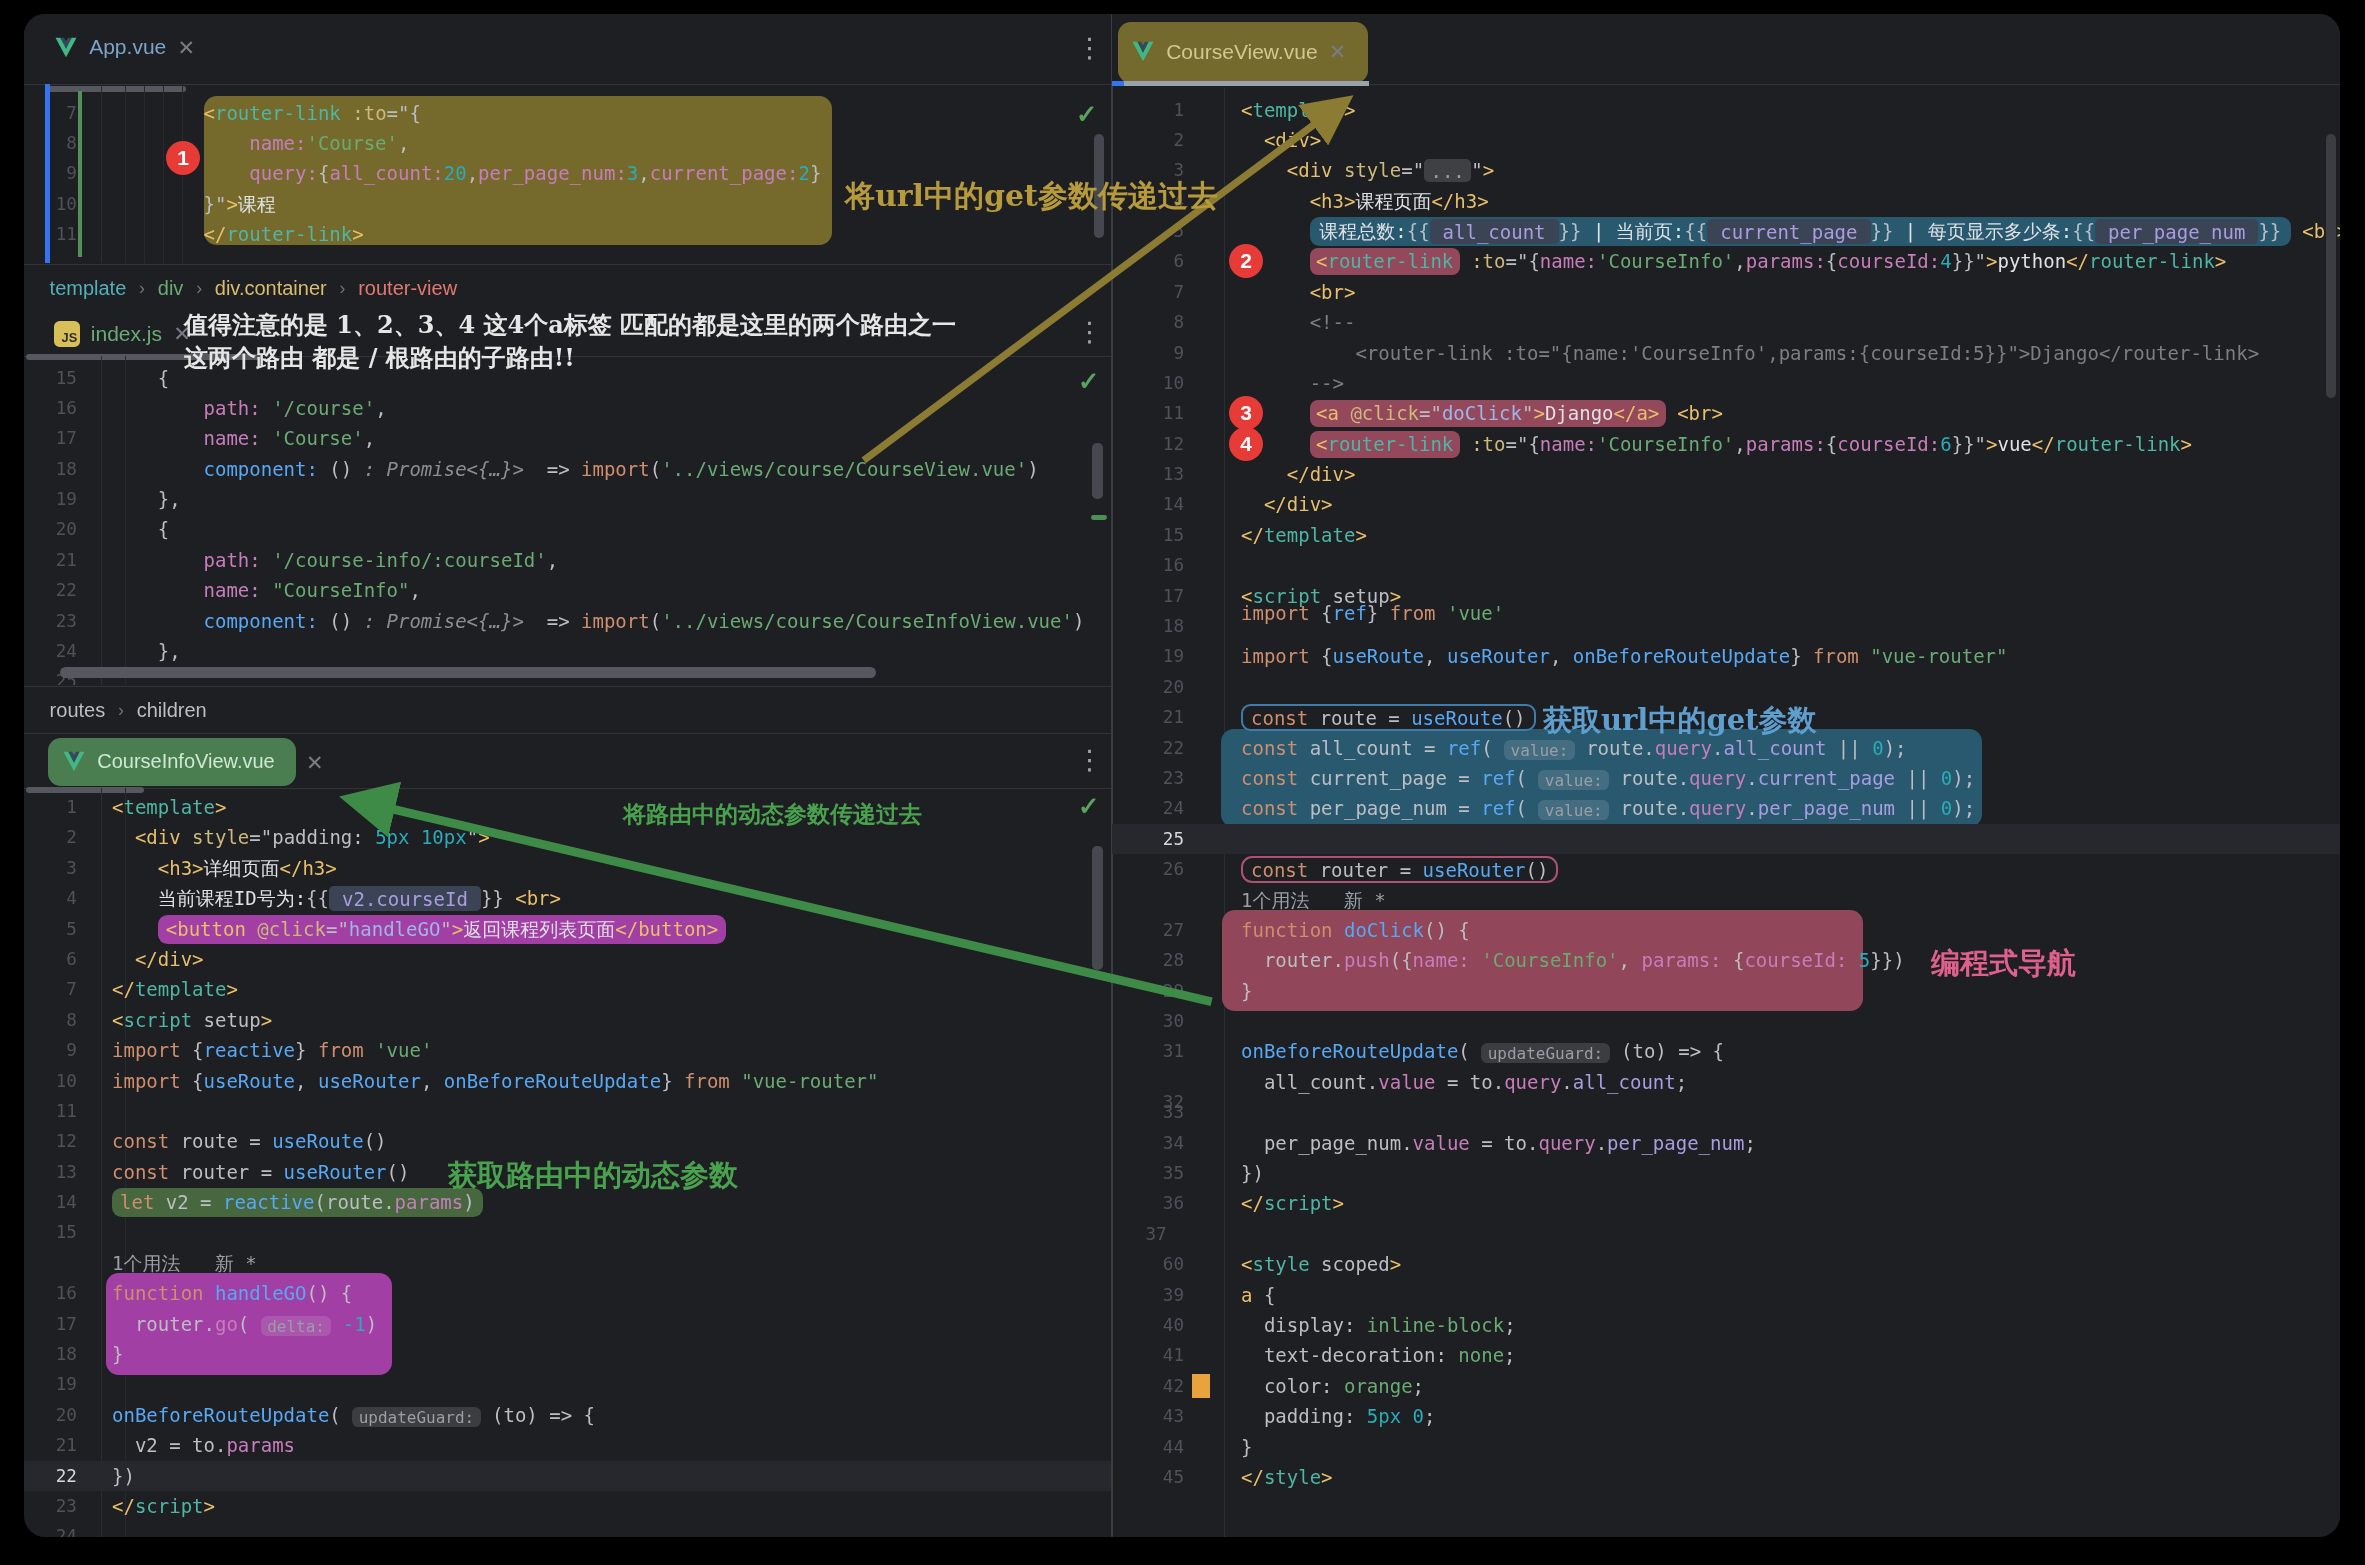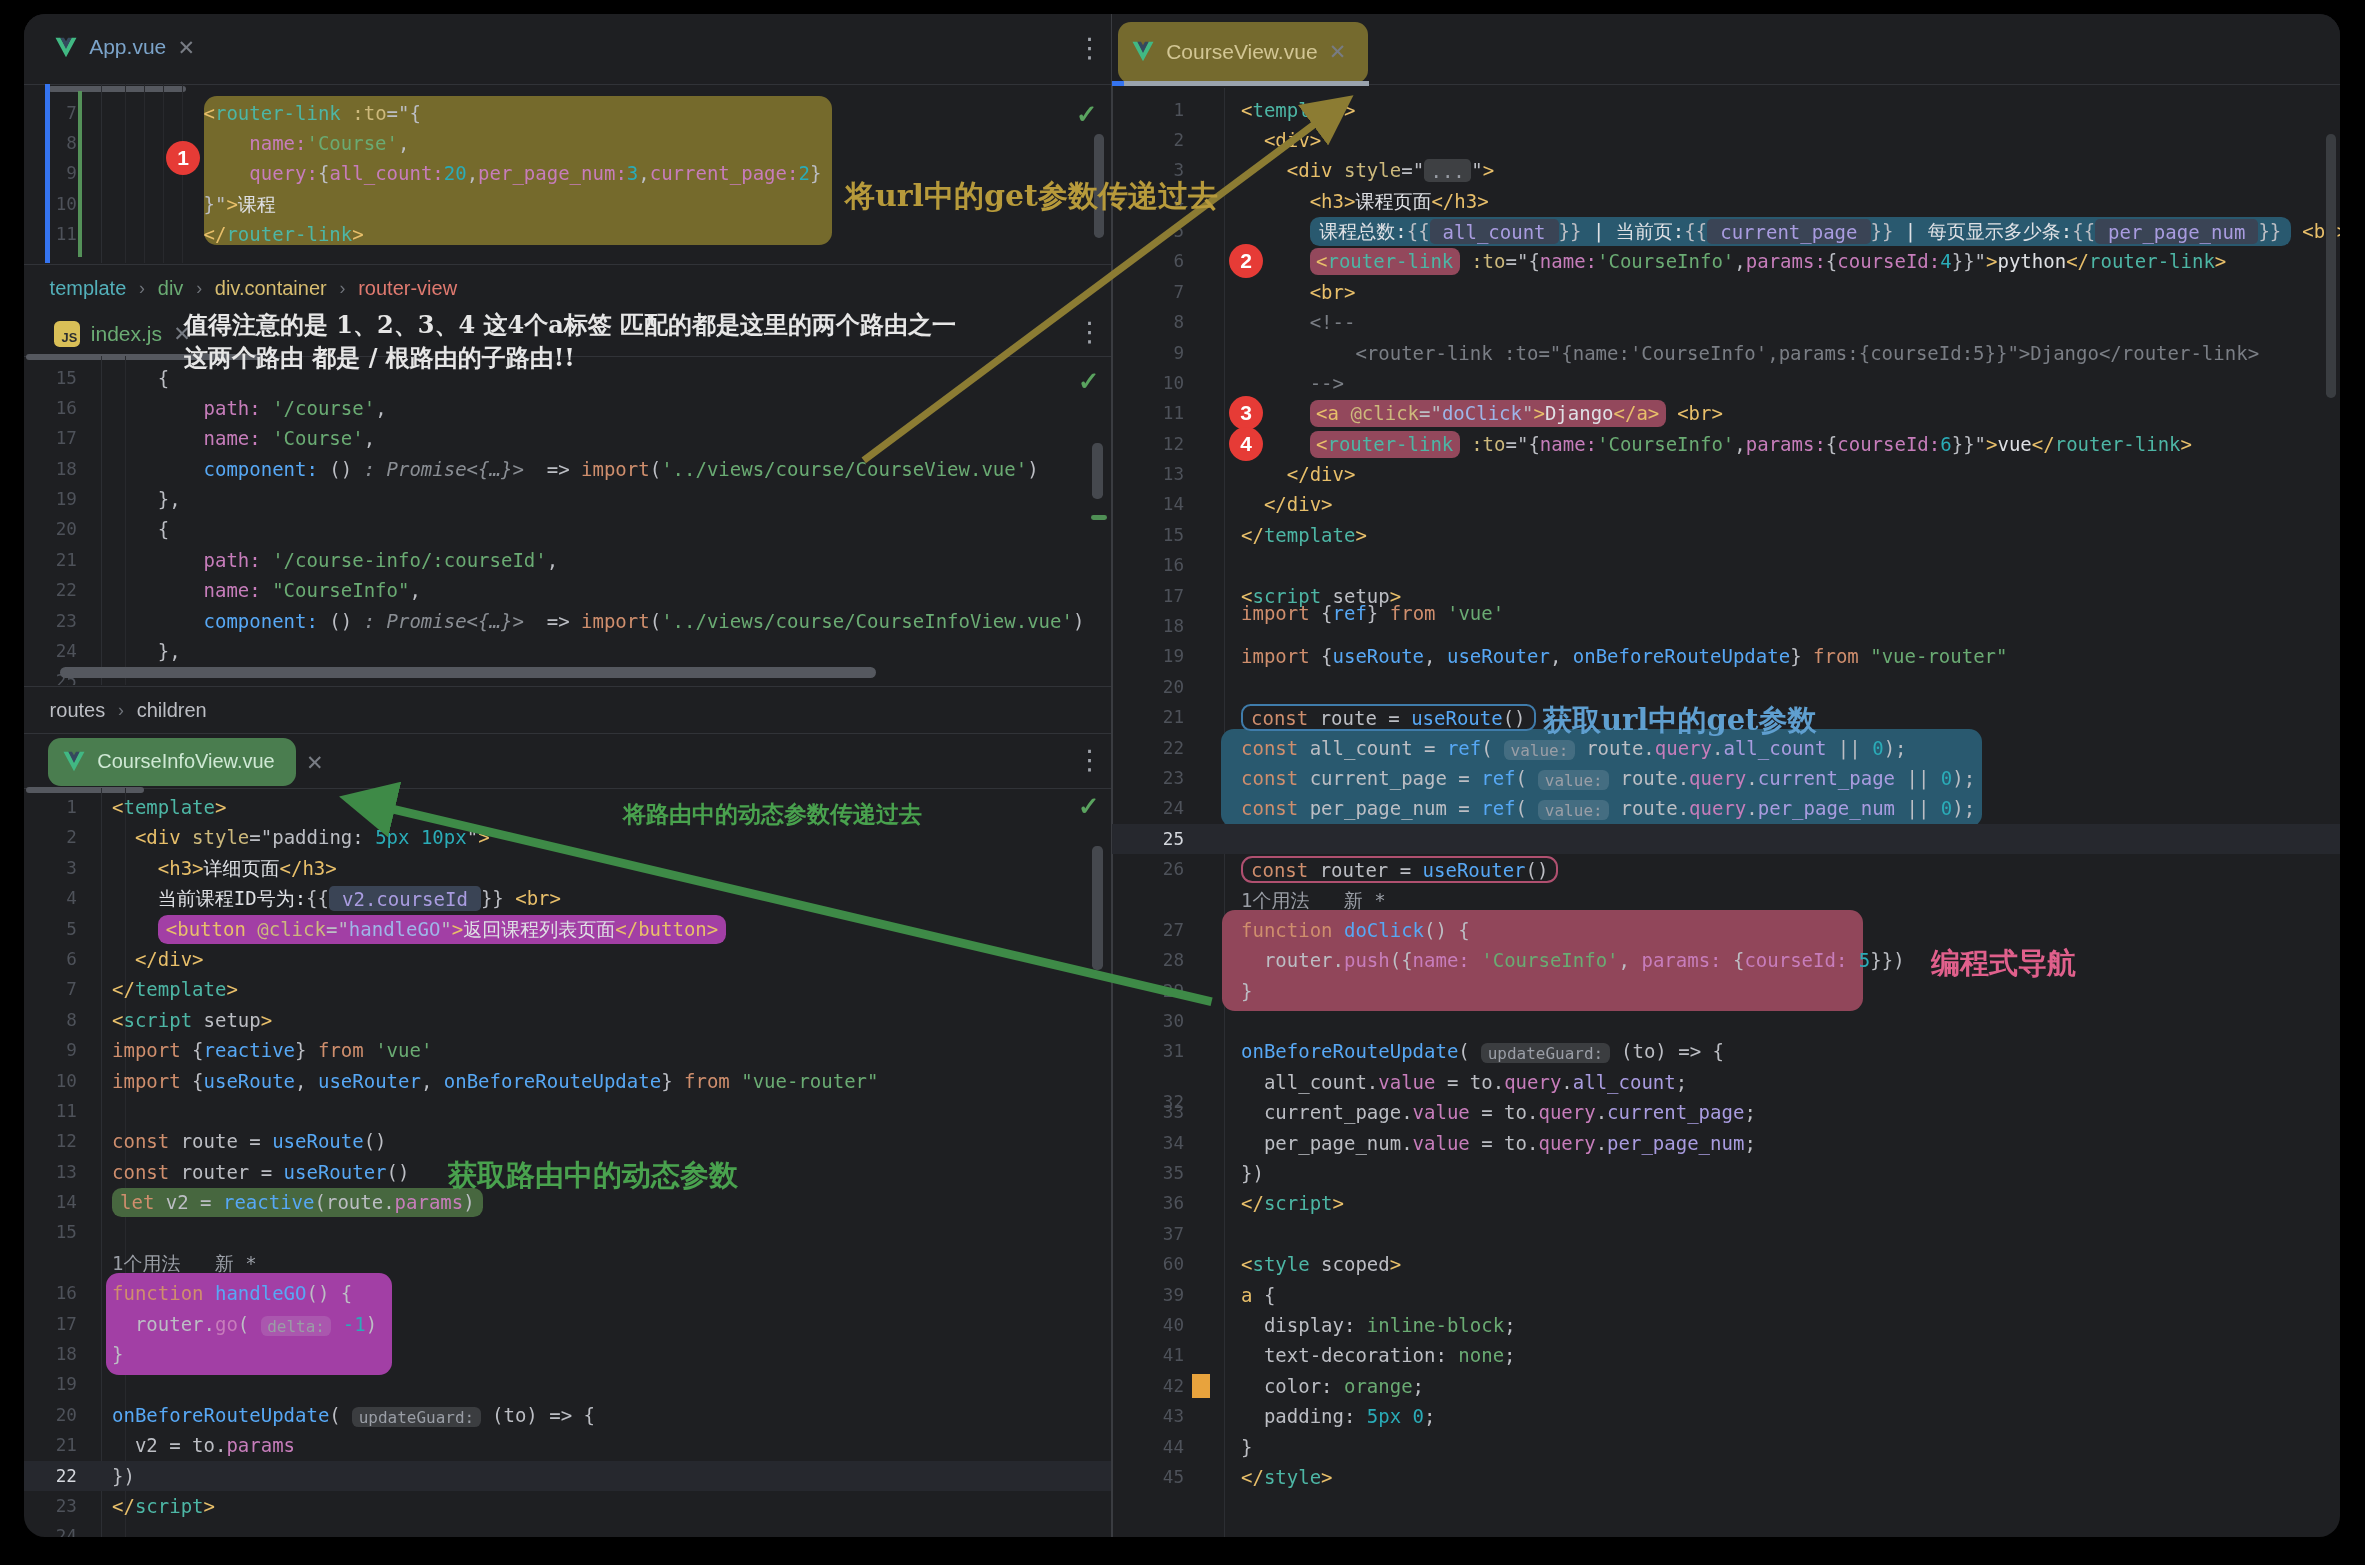--- a/index.html
+++ b/index.html
@@ -301,28 +301,27 @@
       <div class="cline" style="left: 129px; top: 857px;"><span class="tk-p">  router.</span><span class="tk-q">push</span><span class="tk-p">({</span><span class="tk-q">name:</span><span class="tk-p"> </span><span class="tk-s">'CourseInfo'</span><span class="tk-p">, </span><span class="tk-q">params:</span><span class="tk-p"> {</span><span class="tk-q">courseId:</span><span class="tk-p"> </span><span class="tk-n">5</span><span class="tk-p">}})</span></div>
       <div class="ln" style="left: 16px; top: 888px;">29</div>
       <div class="cline" style="left: 129px; top: 888px;"><span class="tk-p">}</span></div>
       <div class="ln" style="left: 16px; top: 918px;">30</div>
       <div class="cline" style="left: 129px; top: 918px;"></div>
       <div class="ln" style="left: 16px; top: 948px;">31</div>
       <div class="cline" style="left: 129px; top: 948px;"><span class="tk-f">onBeforeRouteUpdate</span><span class="tk-p">( </span><span class="w-inl"><span class="tk-d">updateGuard:</span></span><span class="tk-p"> (to) =&gt; {</span></div>
       <div class="ln" style="left: 16px; top: 979px; margin-top: 20px;">32</div>
       <div class="cline" style="left: 129px; top: 979px;"><span class="tk-p">  all_count.</span><span class="tk-q">value</span><span class="tk-p"> = to.</span><span class="tk-q">query</span><span class="tk-p">.</span><span class="tk-l">all_count</span><span class="tk-p">;</span></div>
       <div class="ln" style="left: 16px; top: 1009px;">33</div>
-      <div class="cline" style="left: 129px; top: 1009px;"><span class="tk-p">  current_page.</span><span class="tk-q">value</span><span class="tk-p"> = to.</span><span class="tk-q">query</span><span class="tk-p">.</span><span class="tk-l">current_page</span><span class="tk-p">;</span></div>
       <div class="ln" style="left: 16px; top: 1040px;">34</div>
       <div class="cline" style="left: 129px; top: 1040px;"><span class="tk-p">  per_page_num.</span><span class="tk-q">value</span><span class="tk-p"> = to.</span><span class="tk-q">query</span><span class="tk-p">.</span><span class="tk-l">per_page_num</span><span class="tk-p">;</span></div>
       <div class="ln" style="left: 16px; top: 1070px;">35</div>
       <div class="cline" style="left: 129px; top: 1070px;"><span class="tk-p">})</span></div>
       <div class="ln" style="left: 16px; top: 1100px;">36</div>
       <div class="cline" style="left: 129px; top: 1100px;"><span class="tk-h">&lt;/</span><span class="tk-t">script</span><span class="tk-h">&gt;</span></div>
-      <div class="ln" style="left: 16px; top: 1131px;">37</div>
+      <div class="ln" style="left: 16px; top: 1131px; text-align: center;">37</div>
       <div class="cline" style="left: 129px; top: 1131px;"></div>
       <div class="ln" style="left: 16px; top: 1161px;">60</div>
       <div class="cline" style="left: 129px; top: 1161px;"><span class="tk-h">&lt;</span><span class="tk-t">style</span><span class="tk-p"> scoped</span><span class="tk-h">&gt;</span></div>
       <div class="ln" style="left: 16px; top: 1192px;">39</div>
       <div class="cline" style="left: 129px; top: 1192px;"><span class="tk-h">a</span><span class="tk-p"> {</span></div>
       <div class="ln" style="left: 16px; top: 1222px;">40</div>
       <div class="cline" style="left: 129px; top: 1222px;"><span class="tk-p">  display: </span><span class="tk-s">inline-block</span><span class="tk-p">;</span></div>
       <div class="ln" style="left: 16px; top: 1252px;">41</div>
       <div class="cline" style="left: 129px; top: 1252px;"><span class="tk-p">  text-decoration: </span><span class="tk-s">none</span><span class="tk-p">;</span></div>
       <div class="ln" style="left: 16px; top: 1283px;">42</div>

